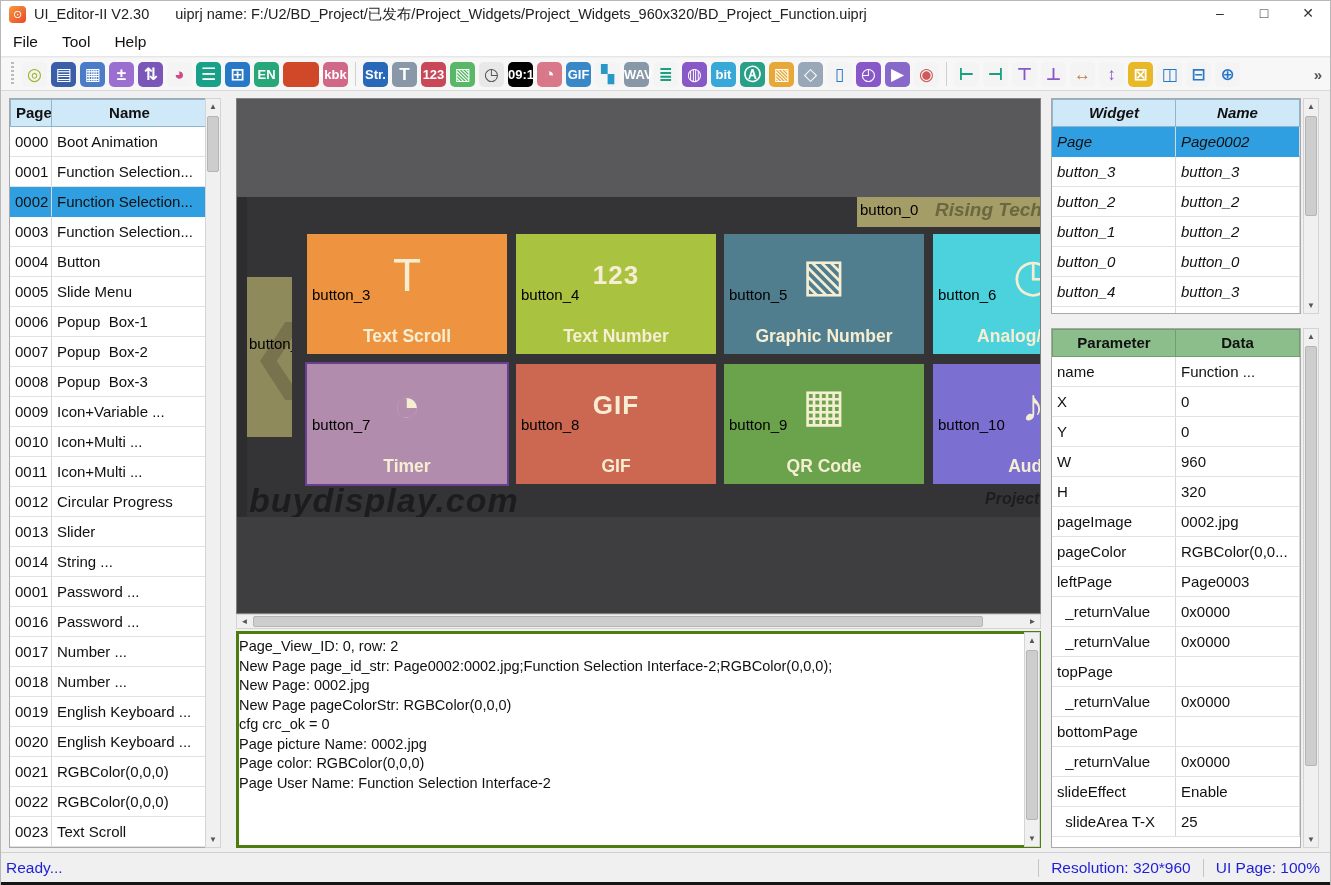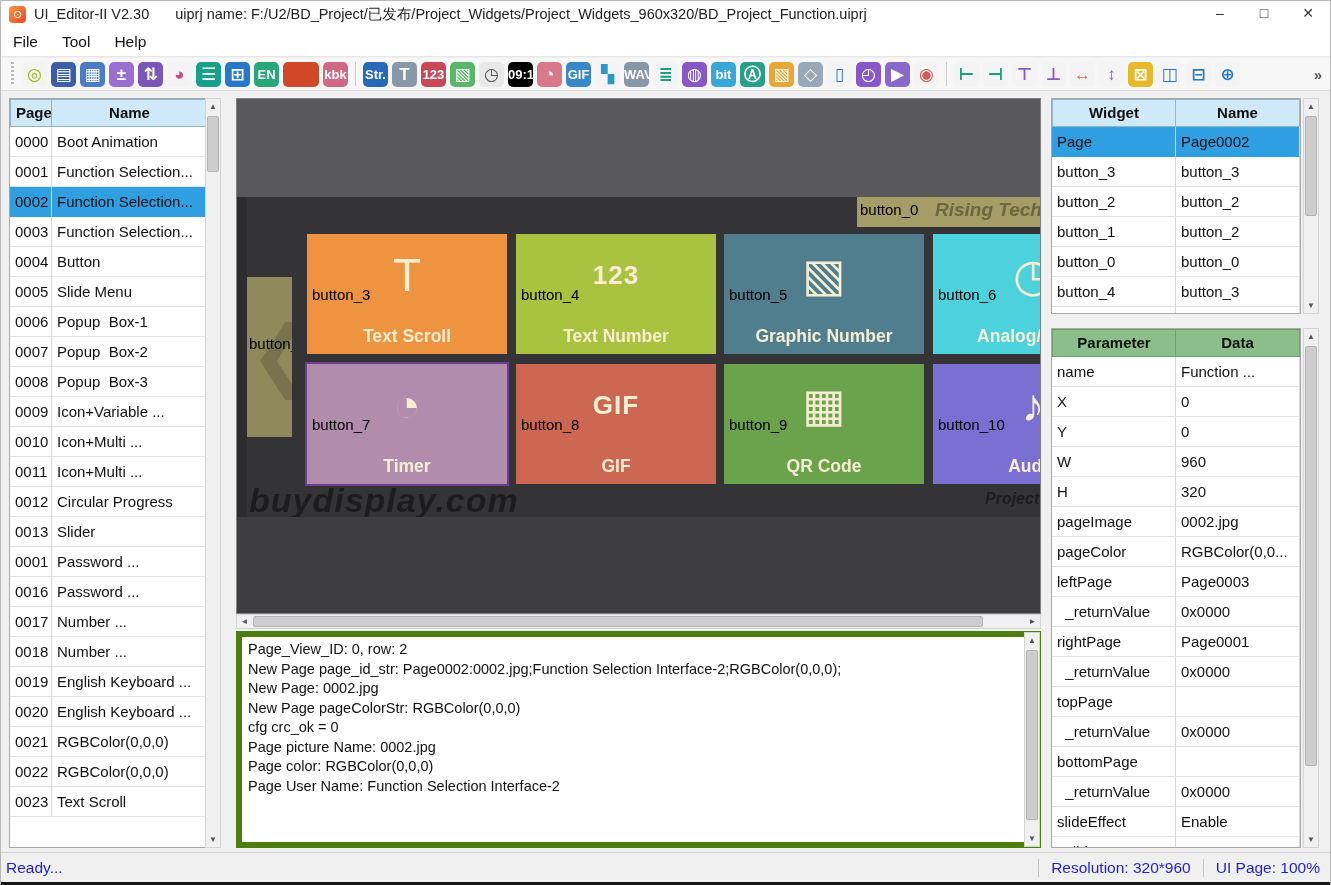--- a/index.html
+++ b/index.html
@@ -76,27 +76,27 @@
   .mark-left  { position:absolute; left:2px; top:284px; font-size:34px; font-weight:bold; color:rgba(0,0,0,.45); letter-spacing:1px; font-style:italic; }
   .mark-right { position:absolute; left:738px; top:293px; font-size:16px; font-weight:bold; color:rgba(0,0,0,.45); font-style:italic; }
 
   
   .hscroll { position:absolute; left:235px; top:613px; width:805px; height:15px; background:#f0f0f0; border:1px solid #d4d4d4; font-size:8px; color:#555; }
   .hs-arrow { position:absolute; top:0; width:15px; height:13px; text-align:center; line-height:13px; }
   .hs-arrow.right { right:0; }
   .hs-thumb { position:absolute; left:16px; top:1px; width:730px; height:11px; background:#cdcdcd; border:1px solid #b5b5b5; border-radius:2px; }
 
   
-  .log { position:absolute; left:235px; top:630px; width:805px; height:217px; background:#fff; border:6px solid #4d7c0f; padding:3px 20px 0 6px; overflow:hidden; }
+  .log { position:absolute; left:235px; top:630px; width:805px; height:217px; background:#fff; border:3px solid #4d7c0f; padding:3px 20px 0 0; overflow:hidden; }
   .log-line { font-size:14.5px; line-height:19.5px; white-space:nowrap; }
   .vs-log { left:1023px; top:631px; height:215px; border-left:1px solid #d4d4d4; }
 
   
   .rt-table { position:absolute; background:#fff; border:1px solid #a8a8a8; overflow:hidden; }
-  .widget-table { left:1050px; top:97px; width:250px; height:216px; }
+  .widget-table { left:1050px; top:97px; width:250px; height:216px;font-style:italic; }
   .widget-table .thead .tcell { background:#cfe9f8; }
   .param-table  { left:1050px; top:327px; width:250px; height:520px; }
   .param-table .thead .tcell { background:#8cbe8c; border-color:#6f9e70; }
   .rp-c0 { width:124px; flex:0 0 auto; }
   .rp-c1 { flex:1 1 auto; }
   .vs-widget { left:1302px; top:97px; height:216px; }
   .vs-param  { left:1302px; top:327px; height:520px; }
 
   
   .statusbar { position:absolute; left:0; top:851px; width:100%; height:30px; background:#f0f0f0; border-top:1px solid #d0d0d0;
@@ -232,20 +232,24 @@
         </div>
         <div class="trow">
           <div class="tcell lp-c0">0012</div>
           <div class="tcell lp-c1">Circular Progress</div>
         </div>
         <div class="trow">
           <div class="tcell lp-c0">0013</div>
           <div class="tcell lp-c1">Slider</div>
         </div>
         <div class="trow">
+          <div class="tcell lp-c0">0014</div>
+          <div class="tcell lp-c1">String ...</div>
+        </div>
+        <div class="trow">
           <div class="tcell lp-c0">0001</div>
           <div class="tcell lp-c1">Password ...</div>
         </div>
         <div class="trow">
           <div class="tcell lp-c0">0016</div>
           <div class="tcell lp-c1">Password ...</div>
         </div>
         <div class="trow">
           <div class="tcell lp-c0">0017</div>
           <div class="tcell lp-c1">Number ...</div>
@@ -439,24 +443,20 @@
         </div>
         <div class="trow">
           <div class="tcell rp-c0">leftPage</div>
           <div class="tcell rp-c1">Page0003</div>
         </div>
         <div class="trow">
           <div class="tcell rp-c0">  _returnValue</div>
           <div class="tcell rp-c1">0x0000</div>
         </div>
         <div class="trow">
-          <div class="tcell rp-c0">rightPage</div>
-          <div class="tcell rp-c1">Page0001</div>
-        </div>
-        <div class="trow">
           <div class="tcell rp-c0">  _returnValue</div>
           <div class="tcell rp-c1">0x0000</div>
         </div>
         <div class="trow">
           <div class="tcell rp-c0">topPage</div>
           <div class="tcell rp-c1"></div>
         </div>
         <div class="trow">
           <div class="tcell rp-c0">  _returnValue</div>
           <div class="tcell rp-c1">0x0000</div>

